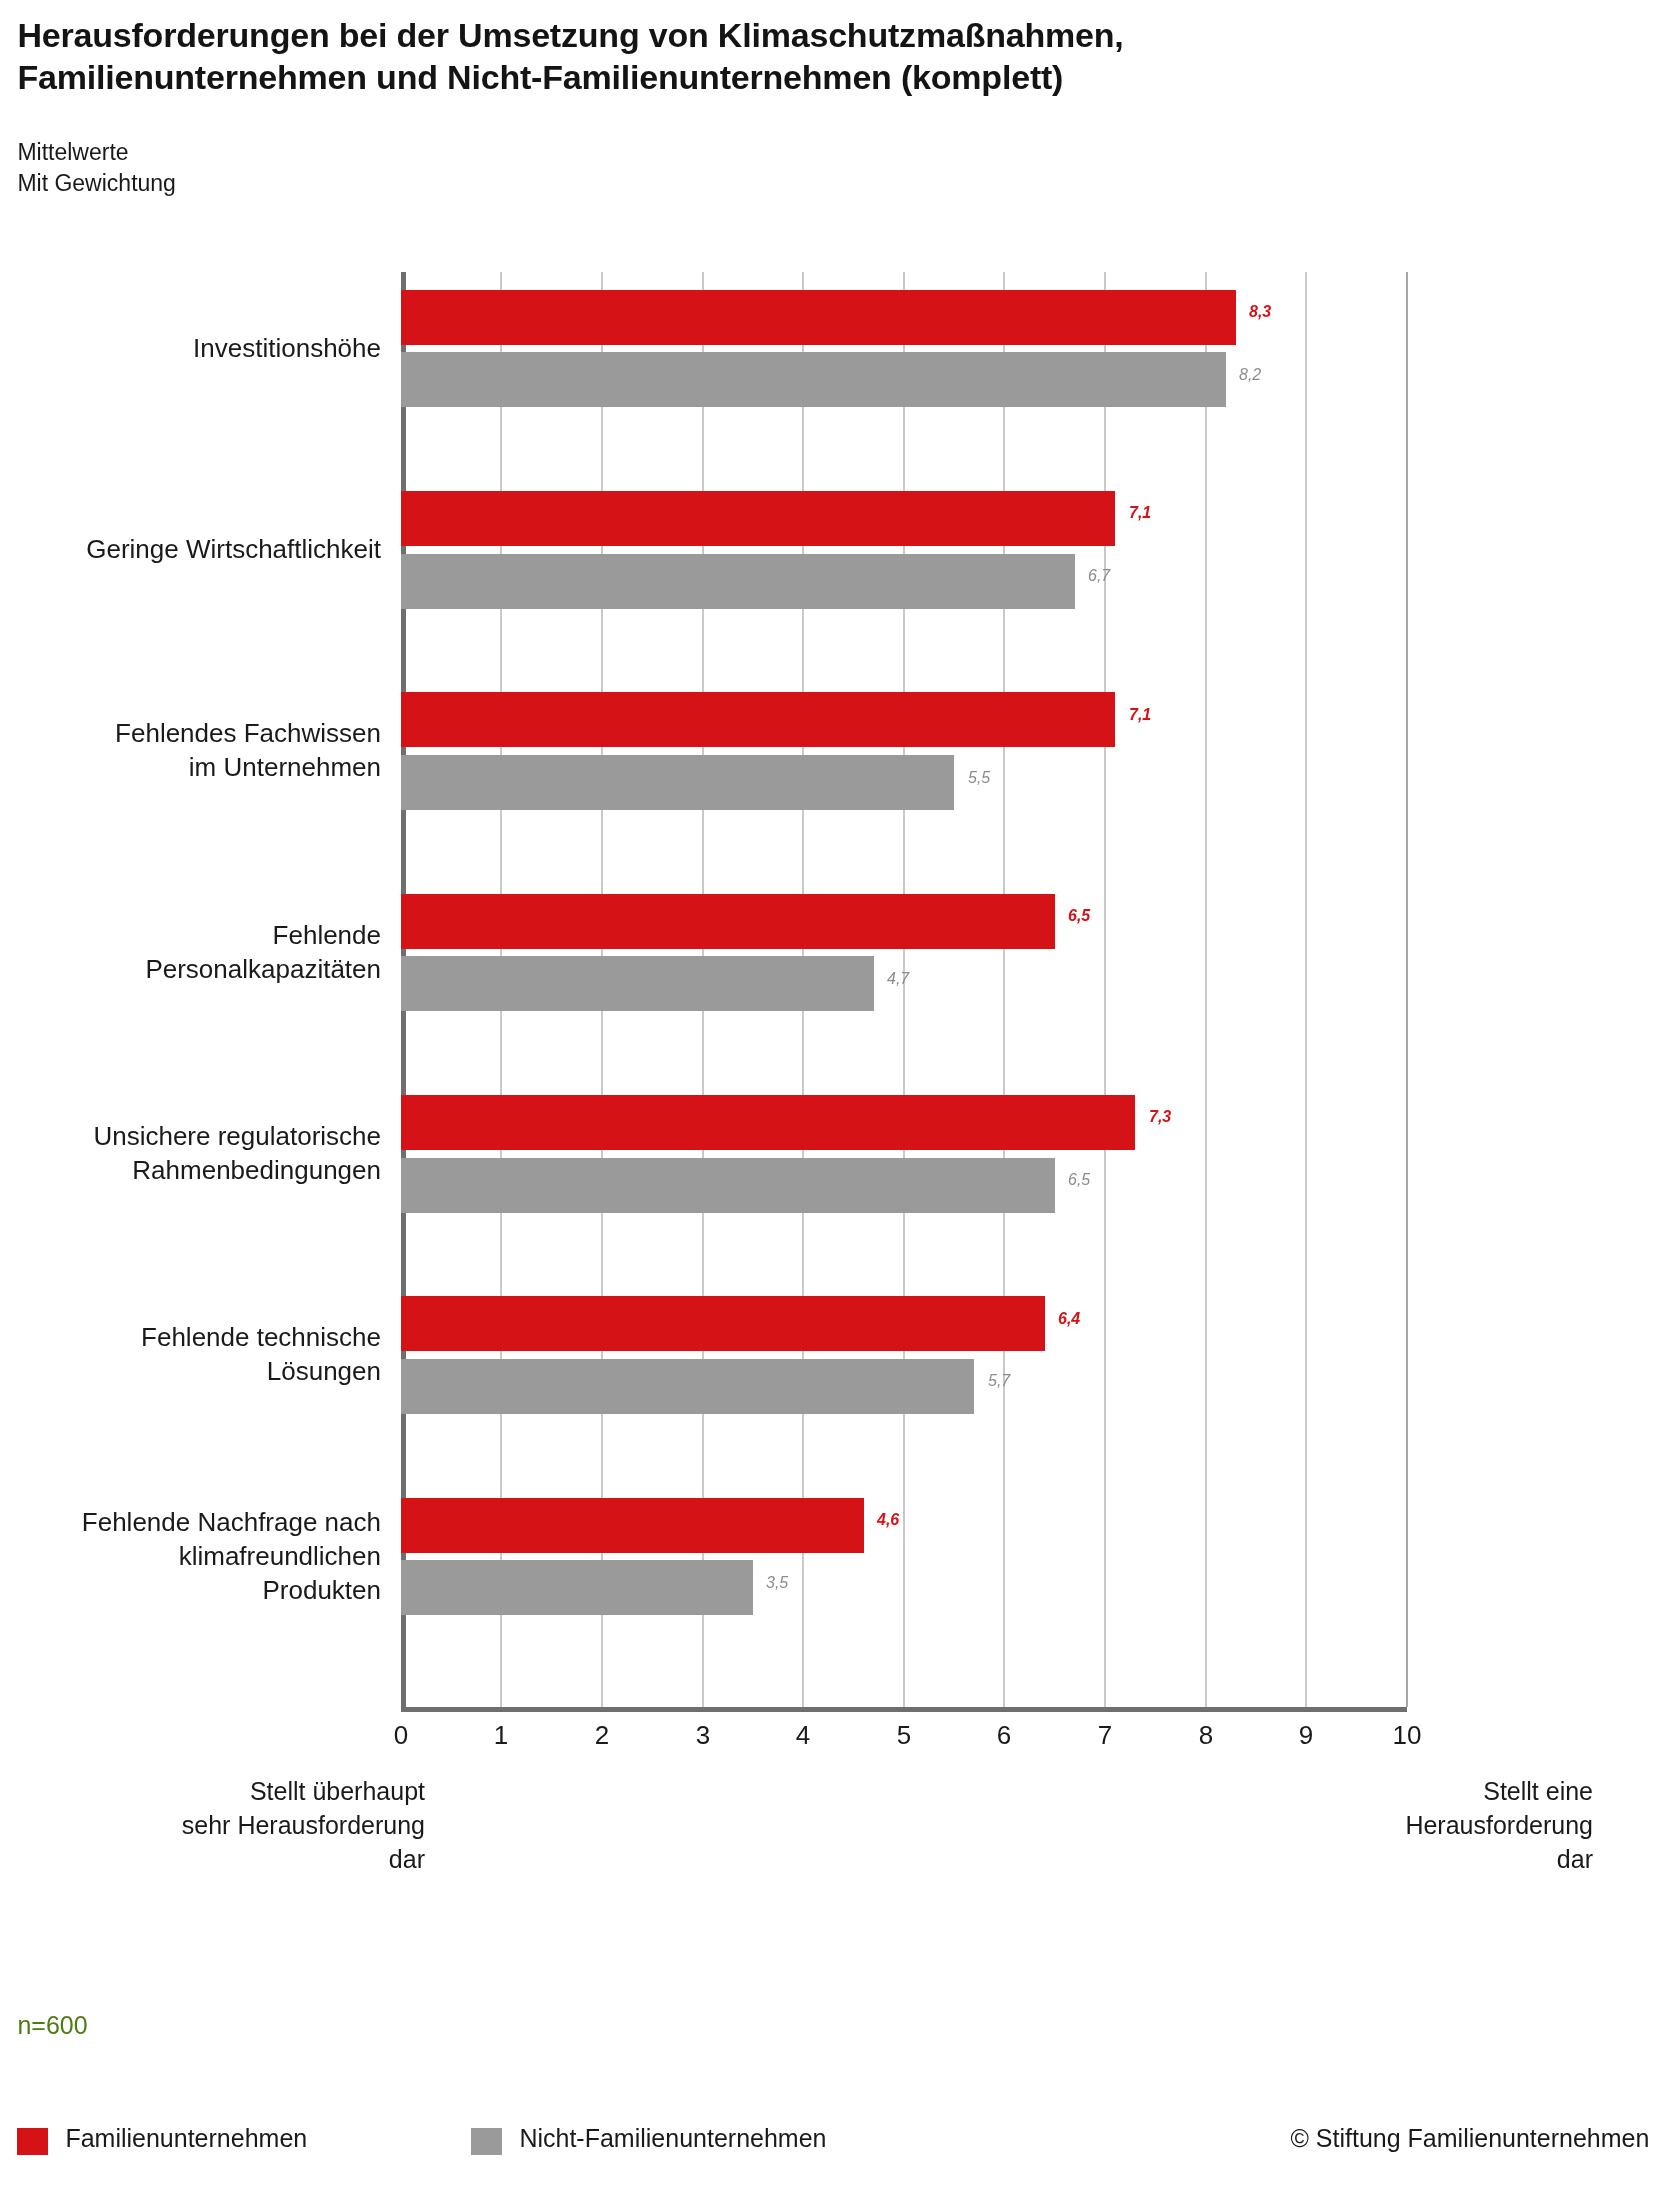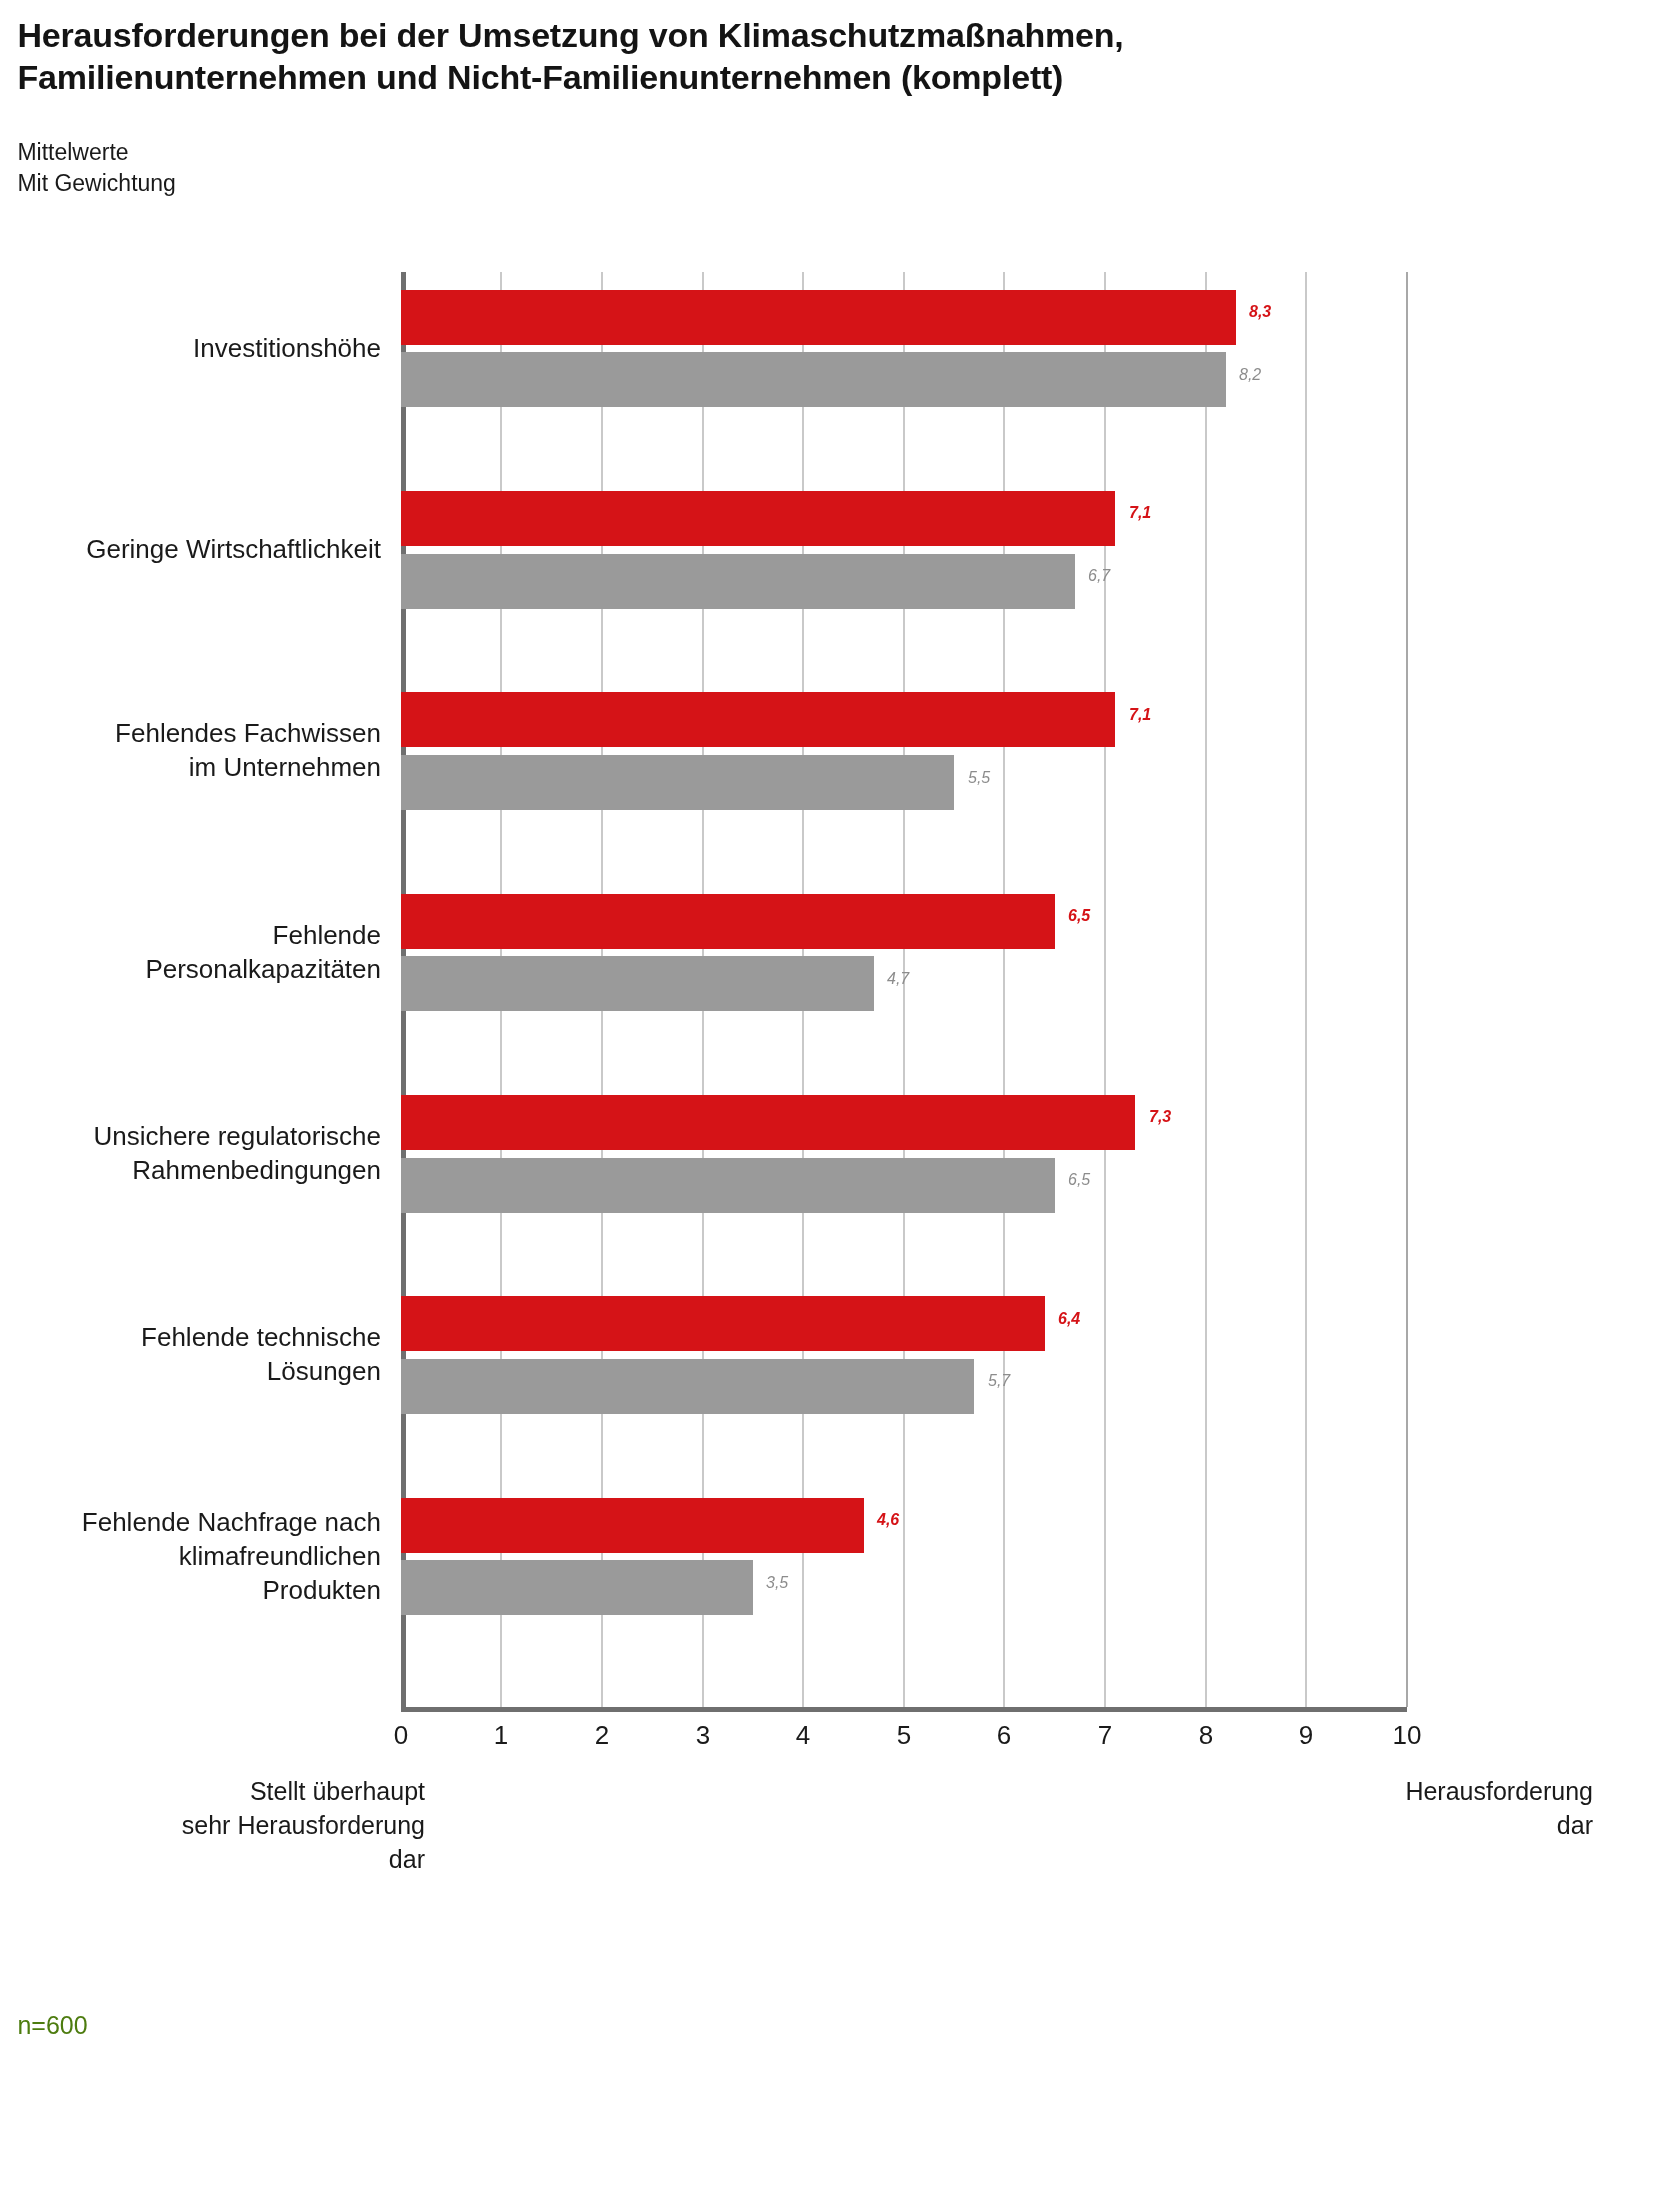--- a/index.html
+++ b/index.html
@@ -276,21 +276,29 @@
         </div>
       </div>
   </div>
 
   <div class="anchor-left">
       <div>Stellt überhaupt</div>
       <div>sehr Herausforderung</div>
       <div>dar</div>
     </div>
   <div class="anchor-right">
+      <div>Stellt eine</div>
       <div>Herausforderung</div>
       <div>dar</div>
     </div>
 
   <div class="nnote">n=600</div>
 
+  <div class="legend">
+    <div class="legend-swatch" id="sw0" style="left: 0px; background: rgb(213, 19, 23);"></div>
+    <div class="legend-label" id="lb0" style="left:48px;">Familienunternehmen</div>
+    <div class="legend-swatch" id="sw1" style="left: 454px; background: rgb(154, 154, 154);"></div>
+    <div class="legend-label" id="lb1" style="left:502px;">Nicht-Familienunternehmen</div>
+    <div class="copyright">© Stiftung Familienunternehmen</div>
+  </div>
 
 </div>
 
 
 </body></html>

